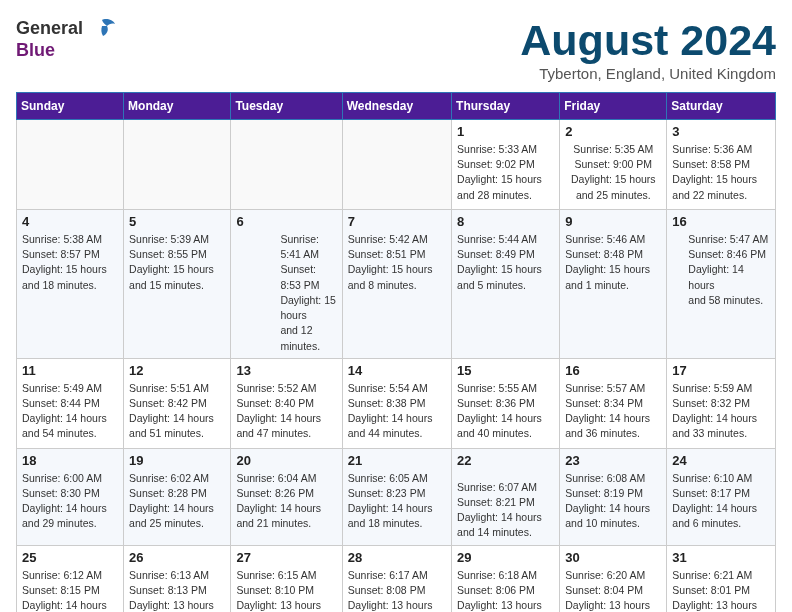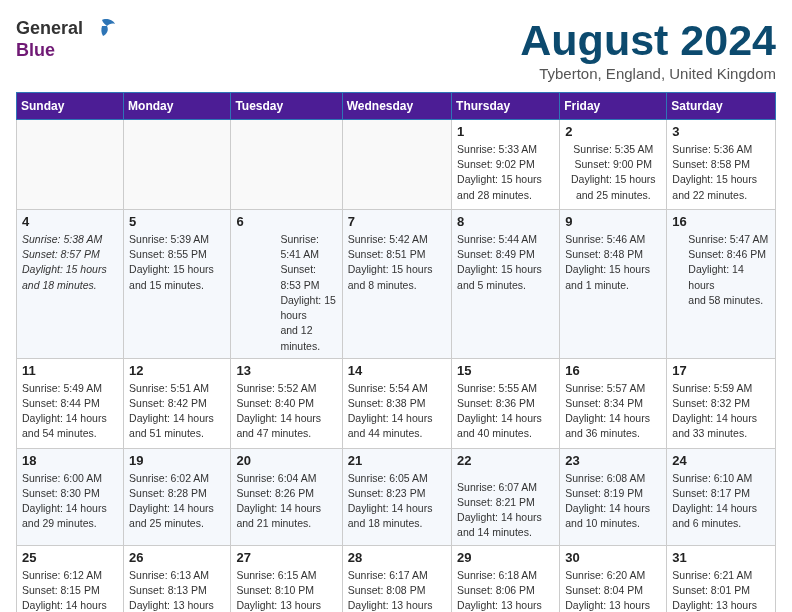--- a/index.html
+++ b/index.html
@@ -161,21 +161,21 @@
           <div class="day-num">3</div>
           <div class="day-info" style="white-space: pre-line;">Sunrise: 5:36 AM
 Sunset: 8:58 PM
 Daylight: 15 hours
 and 22 minutes.</div>
         </td>
       </tr>
       <tr>
         <td>
           <div class="day-num">4</div>
-          <div class="day-info" style="white-space: pre-line; font-style: italic;">Sunrise: 5:38 AM
+          <div class="day-info" style="white-space: pre-line;">Sunrise: 5:38 AM
 Sunset: 8:57 PM
 Daylight: 15 hours
 and 18 minutes.</div>
         </td>
         <td>
           <div class="day-num">5</div>
           <div class="day-info" style="white-space: pre-line;">Sunrise: 5:39 AM
 Sunset: 8:55 PM
 Daylight: 15 hours
 and 15 minutes.</div>

